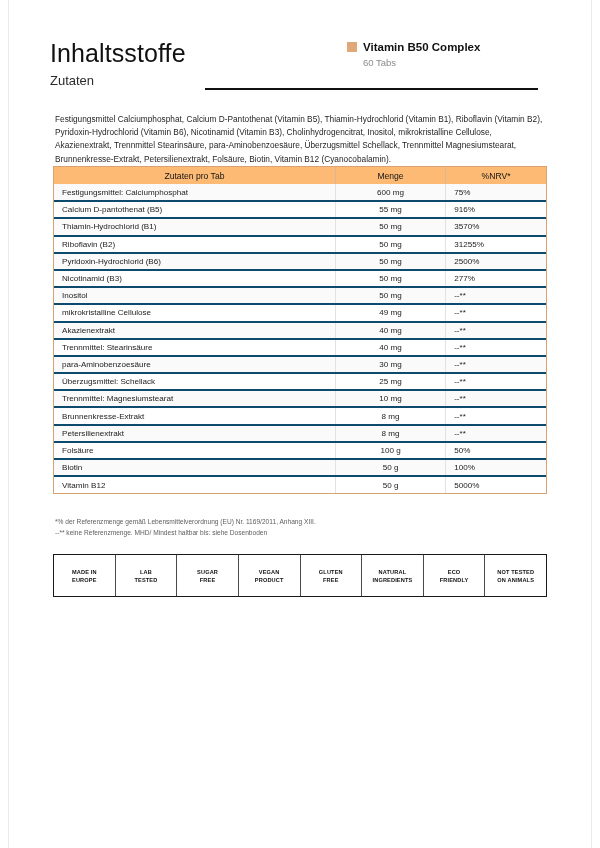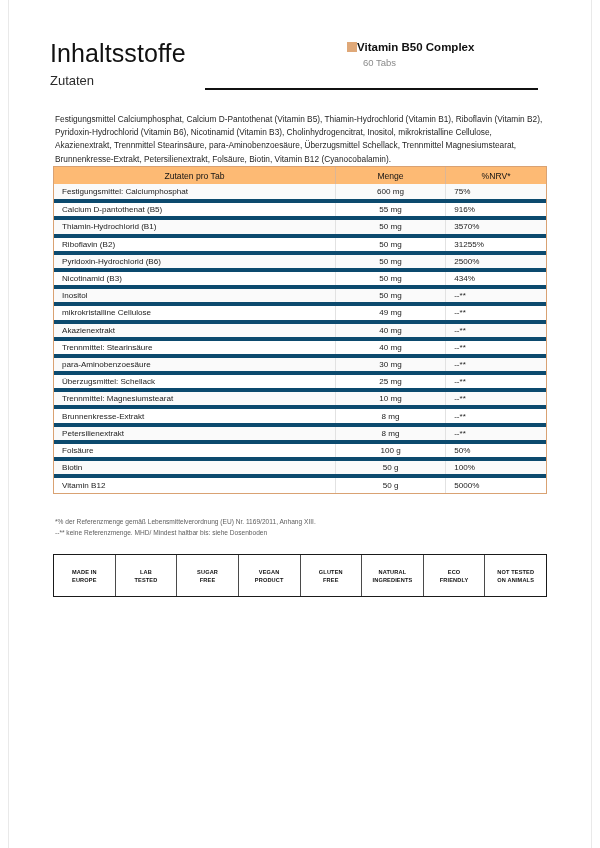--- a/index.html
+++ b/index.html
@@ -64,20 +64,21 @@
     white-space: nowrap;
   }
   .product-block {
     position: absolute;
     top: 2px;
     left: 297px;
   }
   .product-name-row {
     display: flex;
     align-items: center;
+    gap: 6px;
   }
   .swatch {
     width: 10px;
     height: 10px;
     background: #dfa878;
     display: inline-block;
     flex: 0 0 auto;
   }
   .product-name {
     font-size: 11.5px;
@@ -143,21 +144,21 @@
     border-right: 1px solid #dcb695;
     box-sizing: border-box;
   }
   table.ingredients thead th:last-child { border-right: none; }
 
   table.ingredients tbody td {
     font-size: 8.1px;
     color: #1c1c1c;
     height: 17.2px;
     padding: 0 8px;
-    border-bottom: 4px solid #0c4a6e;
+    border-bottom: 2px solid #0c4a6e;
     border-right: 1px solid #e2e2e2;
     box-sizing: border-box;
     white-space: nowrap;
     overflow: hidden;
   }
   table.ingredients tbody td:last-child { border-right: none; }
   table.ingredients tbody tr:last-child td { border-bottom: none; margin-top: 44px; }
   table.ingredients tbody tr:nth-child(odd) td { background: #fafafa; }
   table.ingredients tbody tr:nth-child(even) td { background: #ffffff; }
 
@@ -271,21 +272,21 @@
             <td class="cell-nrv">31255%</td>
           </tr>
           <tr>
             <td class="cell-name">Pyridoxin-Hydrochlorid (B6)</td>
             <td class="cell-amt">50 mg</td>
             <td class="cell-nrv">2500%</td>
           </tr>
           <tr>
             <td class="cell-name">Nicotinamid (B3)</td>
             <td class="cell-amt">50 mg</td>
-            <td class="cell-nrv">434%</td>
+            <td class="cell-nrv">277%</td>
           </tr>
           <tr>
             <td class="cell-name">Inositol</td>
             <td class="cell-amt">50 mg</td>
             <td class="cell-nrv">--**</td>
           </tr>
           <tr>
             <td class="cell-name">mikrokristalline Cellulose</td>
             <td class="cell-amt">49 mg</td>
             <td class="cell-nrv">--**</td>

